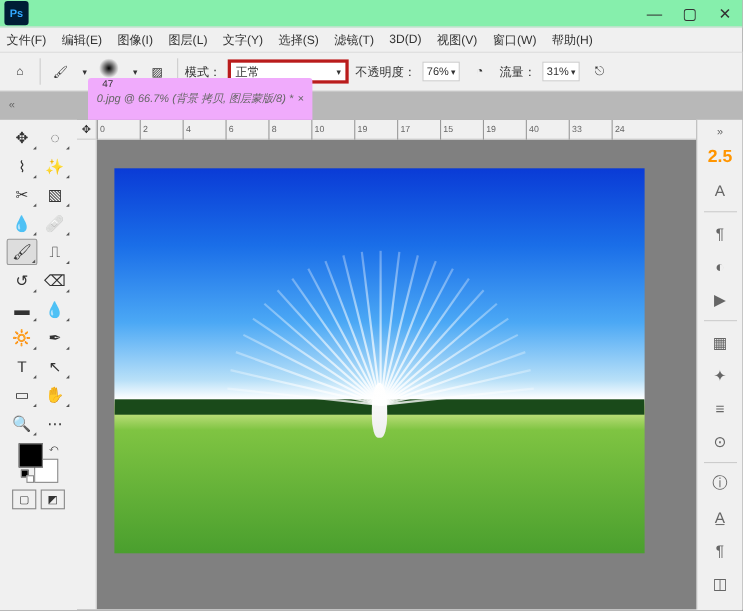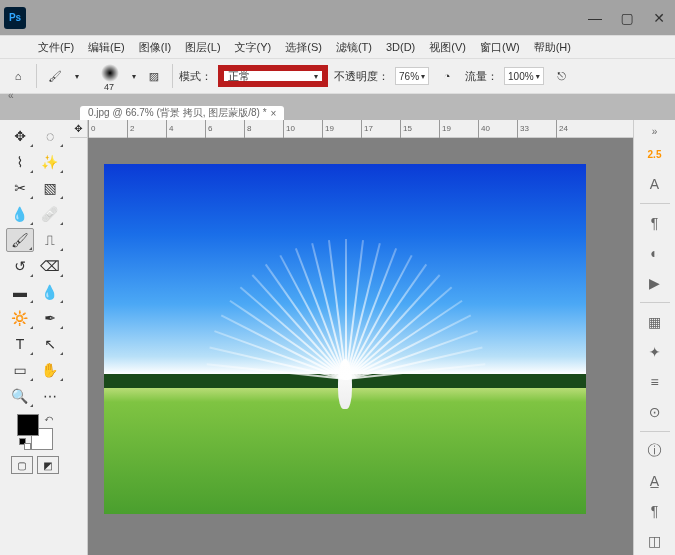--- a/index.html
+++ b/index.html
@@ -1,38 +1,38 @@
 <!DOCTYPE html>
 <html><head>
 <meta charset="utf-8">
 <style>
 * { margin: 0; padding: 0; box-sizing: border-box; font-family: "Microsoft YaHei", sans-serif; }
 body { background: #f0f0f0; width: 675px; height: 555px; overflow: hidden; font-size: 11px; color: #333; }
 
-.titlebar { height: 36px; background: #a3a3a3; display: flex; align-items: center; border-bottom: 1px solid #ddd; }
+.titlebar { height: 25px; background: #86efac; display: flex; align-items: center; border-bottom: 1px solid #ddd; }
 .ps-logo { width: 22px; height: 22px; background: #001e36; color: #31a8ff; font-weight: bold; font-size: 10px; display: flex; align-items: center; justify-content: center; border-radius: 3px; margin: 0 4px; }
 .winctrl { margin-left: auto; display: flex; }
 .winctrl div { width: 32px; height: 26px; display: flex; align-items: center; justify-content: center; cursor: pointer; font-size: 14px; }
 
-.menubar { height: 22px; display: flex; align-items: center; padding-left: 32px; gap: 2px; }
+.menubar { height: 22px; display: flex; align-items: center; gap: 2px; }
 .menubar span { padding: 2px 6px; cursor: pointer; }
 
 .optionbar { height: 36px; background: #f0f0f0; border-top: 1px solid #ddd; border-bottom: 1px solid #ddd; display: flex; align-items: center; padding: 0 6px; gap: 6px; }
 .optionbar .ico { width: 24px; height: 24px; display: flex; align-items: center; justify-content: center; }
-.brush-preview { width: 28px; height: 28px; position: relative; margin-left: 11px; }
+.brush-preview { width: 28px; height: 28px; position: relative; }
 .brush-preview .dot { width: 18px; height: 18px; background: radial-gradient(circle, #000 0%, transparent 70%); margin: 2px auto; }
 .brush-preview .num { position: absolute; bottom: -2px; left: 8px; font-size: 9px; }
 .dropdown-caret { font-size: 8px; margin-left: 2px; }
-.sel { border: 6px solid #b91c1c; background: #fff; padding: 2px 4px; display: flex; align-items: center; width: 110px; height: 22px; }
+.sel { border: 3px solid #b91c1c; background: #fff; padding: 2px 4px; display: flex; align-items: center; width: 110px; height: 22px; }
 .sel-sm { border: 1px solid #ccc; background: #fff; padding: 1px 3px; display: flex; align-items: center; height: 18px; font-size: 10px; }
 .sep { width: 1px; height: 24px; background: #ccc; }
 
 .tabrow { height: 26px; background: #b8b8b8; display: flex; align-items: flex-end; padding-left: 80px; }
 .collapse-arrow { position: absolute; left: 8px; font-size: 10px; color: #666; }
-.tab { background: #ffffff; padding: 0 8px; font-size: 10px; color: #666; display: flex; align-items: center; gap: 4px; border-top-left-radius: 3px; border-top-right-radius: 3px; }
+.tab { background: #f0abfc; padding: 12px 8px; font-size: 10px; color: #666; display: flex; align-items: center; gap: 4px; border-top-left-radius: 3px; border-top-right-radius: 3px; font-style: italic; }
 
 .workspace { display: flex; height: 445px; }
 .tool-col { width: 70px; background: #f0f0f0; display: flex; flex-direction: column; align-items: center; padding-top: 4px; }
 .tool-grid { display: grid; grid-template-columns: 28px 28px; gap: 2px; }
 .tool { width: 28px; height: 24px; display: flex; align-items: center; justify-content: center; cursor: pointer; border-radius: 2px; font-size: 14px; position: relative; }
 .tool.active { background: #ddd; border: 1px solid #999; }
 .tool .corner { position: absolute; right: 1px; bottom: 1px; width: 0; height: 0; border-right: 3px solid #555; border-top: 3px solid transparent; }
 .swatches { margin-top: 6px; width: 36px; height: 36px; position: relative; }
 .swatches .fg { position: absolute; width: 22px; height: 22px; background: #000; border: 1px solid #888; }
 .swatches .bg { position: absolute; width: 22px; height: 22px; background: #fff; border: 1px solid #888; right: 0; bottom: 0; }
@@ -49,21 +49,21 @@
 .ruler-v { position: absolute; top: 18px; left: 0; width: 18px; bottom: 0; background: #f0f0f0; border-right: 1px solid #ccc; }
 .ruler-corner { position:absolute; top:0; left:0; width:18px; height:18px; background:#f0f0f0; border-right:1px solid #ccc; border-bottom:1px solid #ccc; display:flex; align-items:center; justify-content:center; font-size:10px;}
 .canvas { position: absolute; top: 44px; left: 34px; width: 482px; height: 350px; background: linear-gradient(to bottom, #0a3bd6 0%, #1a6ee8 20%, #4ba8f5 40%, #b8e0f8 55%, #fff 60%, #d4e890 62%, #7fc442 68%, #4a9f2e 100%); overflow: hidden; }
 .treeline { position:absolute; bottom:36%; left:0; right:0; height:14px; background:#1a4a1a; }
 .peacock { position:absolute; bottom:30%; left:50%; transform:translateX(-50%); width:200px; height:180px; }
 .peacock::before { content:""; position:absolute; bottom:0; left:50%; transform:translateX(-50%); width:14px; height:50px; background:linear-gradient(#fff,#eee); border-radius:50% 50% 40% 40%; }
 .feather { position:absolute; bottom:30px; left:50%; width:2px; height:140px; background:linear-gradient(to top, rgba(255,255,255,0.9), rgba(255,255,255,0.3)); transform-origin:bottom center; }
 
 .right-panel { width: 42px; background: #f0f0f0; border-left: 1px solid #ccc; display: flex; flex-direction: column; align-items: center; padding-top: 6px; gap: 4px; }
 .right-panel .pitem { width: 30px; height: 26px; display: flex; align-items: center; justify-content: center; font-size: 14px; color: #666; cursor: pointer; }
-.right-panel .accent { color: #ff9500; font-weight: bold; font-size: 10px; }
+.right-panel .accent { color: #ff9500; font-weight: bold; font-size: 16px; }
 .right-panel .hr { width: 30px; height: 1px; background: #ccc; margin: 2px 0; }
 </style>
 </head>
 <body>
 
 <div class="titlebar">
   <div class="ps-logo">Ps</div>
   <div class="winctrl">
     <div>—</div>
     <div>▢</div>
@@ -103,21 +103,21 @@
     <span style="margin-left:auto" class="dropdown-caret">▾</span>
   </div>
   <span>不透明度：</span>
   <div class="sel-sm">
     <span>76%</span>
     <span class="dropdown-caret">▾</span>
   </div>
   <div class="ico">◔</div>
   <span>流量：</span>
   <div class="sel-sm">
-    <span>100%</span>
+    <span>31%</span>
     <span class="dropdown-caret">▾</span>
   </div>
   <div class="ico">⎋</div>
 </div>
 
 <div class="tabrow">
   <span class="collapse-arrow" style="top:90px">«</span>
   <div class="tab">
     <span>0.jpg @ 66.7% (背景 拷贝, 图层蒙版/8) *</span>
     <span>×</span>

